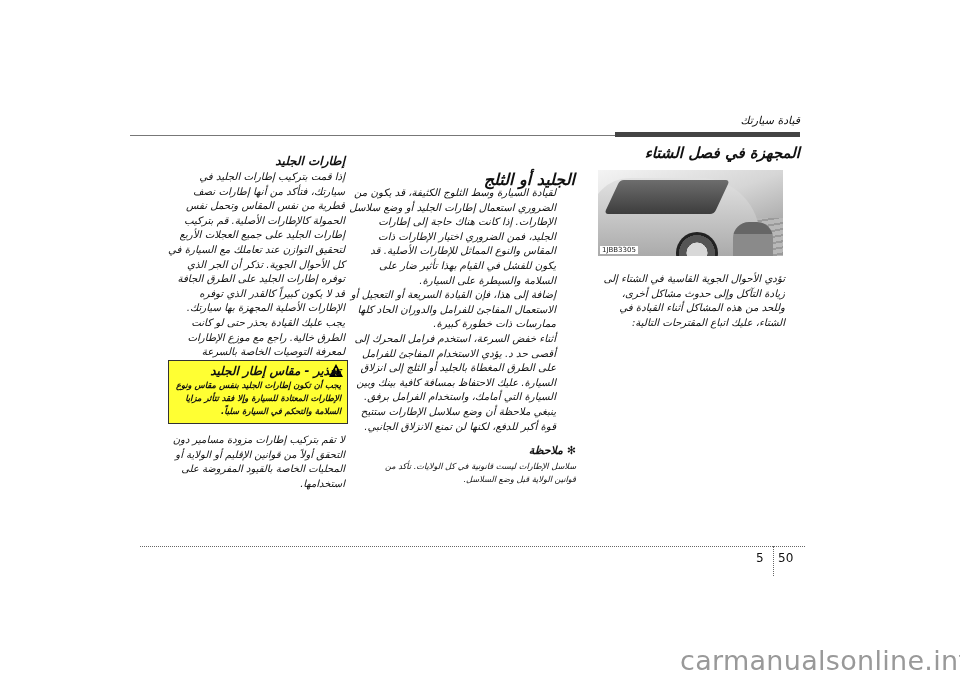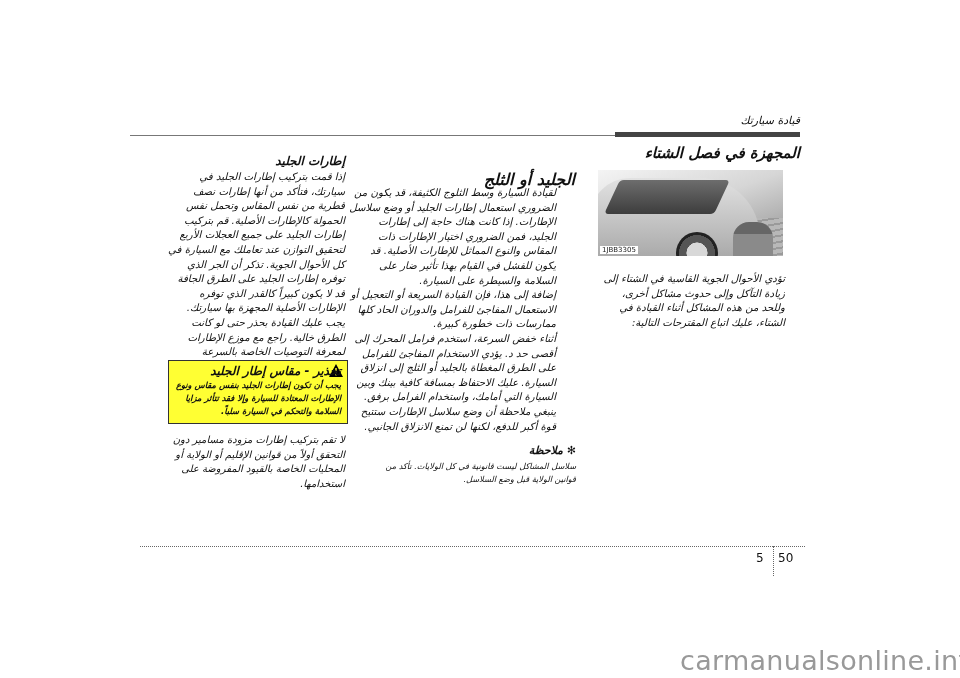--- a/index.html
+++ b/index.html
@@ -68,21 +68,21 @@
 <div class="abs rtl col-text c-mid-text">
   <div>لقيادة السيارة وسط الثلوج الكثيفة، قد يكون من الضروري استعمال إطارات الجليد أو وضع سلاسل الإطارات. إذا كانت هناك حاجة إلى إطارات الجليد، فمن الضروري اختيار الإطارات ذات المقاس والنوع المماثل للإطارات الأصلية. قد يكون للفشل في القيام بهذا تأثير ضار على السلامة والسيطرة على السيارة.</div>
   <div>إضافة إلى هذا، فإن القيادة السريعة أو التعجيل أو الاستعمال المفاجئ للفرامل والدوران الحاد كلها ممارسات ذات خطورة كبيرة.</div>
   <div>أثناء خفض السرعة، استخدم فرامل المحرك إلى أقصى حد د. يؤدي الاستخدام المفاجئ للفرامل على الطرق المغطاة بالجليد أو الثلج إلى انزلاق السيارة. عليك الاحتفاظ بمسافة كافية بينك وبين السيارة التي أمامك، واستخدام الفرامل برفق. ينبغي ملاحظة أن وضع سلاسل الإطارات ستتيح قوة أكبر للدفع، لكنها لن تمنع الانزلاق الجانبي.</div>
 </div>
 
 <div class="abs rtl note-head">
   <span>✻</span>
   <span>ملاحظة</span>
 </div>
-<div class="abs rtl note-text">سلاسل المشاكل ليست قانونية في كل الولايات. تأكد من قوانين الولاية قبل وضع السلاسل.</div>
+<div class="abs rtl note-text">سلاسل الإطارات ليست قانونية في كل الولايات. تأكد من قوانين الولاية قبل وضع السلاسل.</div>
 
 <div class="abs rtl c-left-head">إطارات الجليد</div>
 <div class="abs rtl col-text c-left-text">إذا قمت بتركيب إطارات الجليد في سيارتك، فتأكد من أنها إطارات نصف قطرية من نفس المقاس وتحمل نفس الحمولة كالإطارات الأصلية. قم بتركيب إطارات الجليد على جميع العجلات الأربع لتحقيق التوازن عند تعاملك مع السيارة في كل الأحوال الجوية. تذكر أن الجر الذي توفره إطارات الجليد على الطرق الجافة قد لا يكون كبيراً كالقدر الذي توفره الإطارات الأصلية المجهزة بها سيارتك. يجب عليك القيادة بحذر حتى لو كانت الطرق خالية. راجع مع موزع الإطارات لمعرفة التوصيات الخاصة بالسرعة القصوى.</div>
 
 <div class="abs rtl warn">
   <span class="warn-icon">
     <svg width="14" height="13" viewBox="0 0 14 13">
         <polygon points="7,0 14,13 0,13" fill="#000"></polygon>
         <rect x="6.3" y="4" width="1.4" height="5" fill="#ffff33"></rect>
         <rect x="6.3" y="10" width="1.4" height="1.4" fill="#ffff33"></rect>

